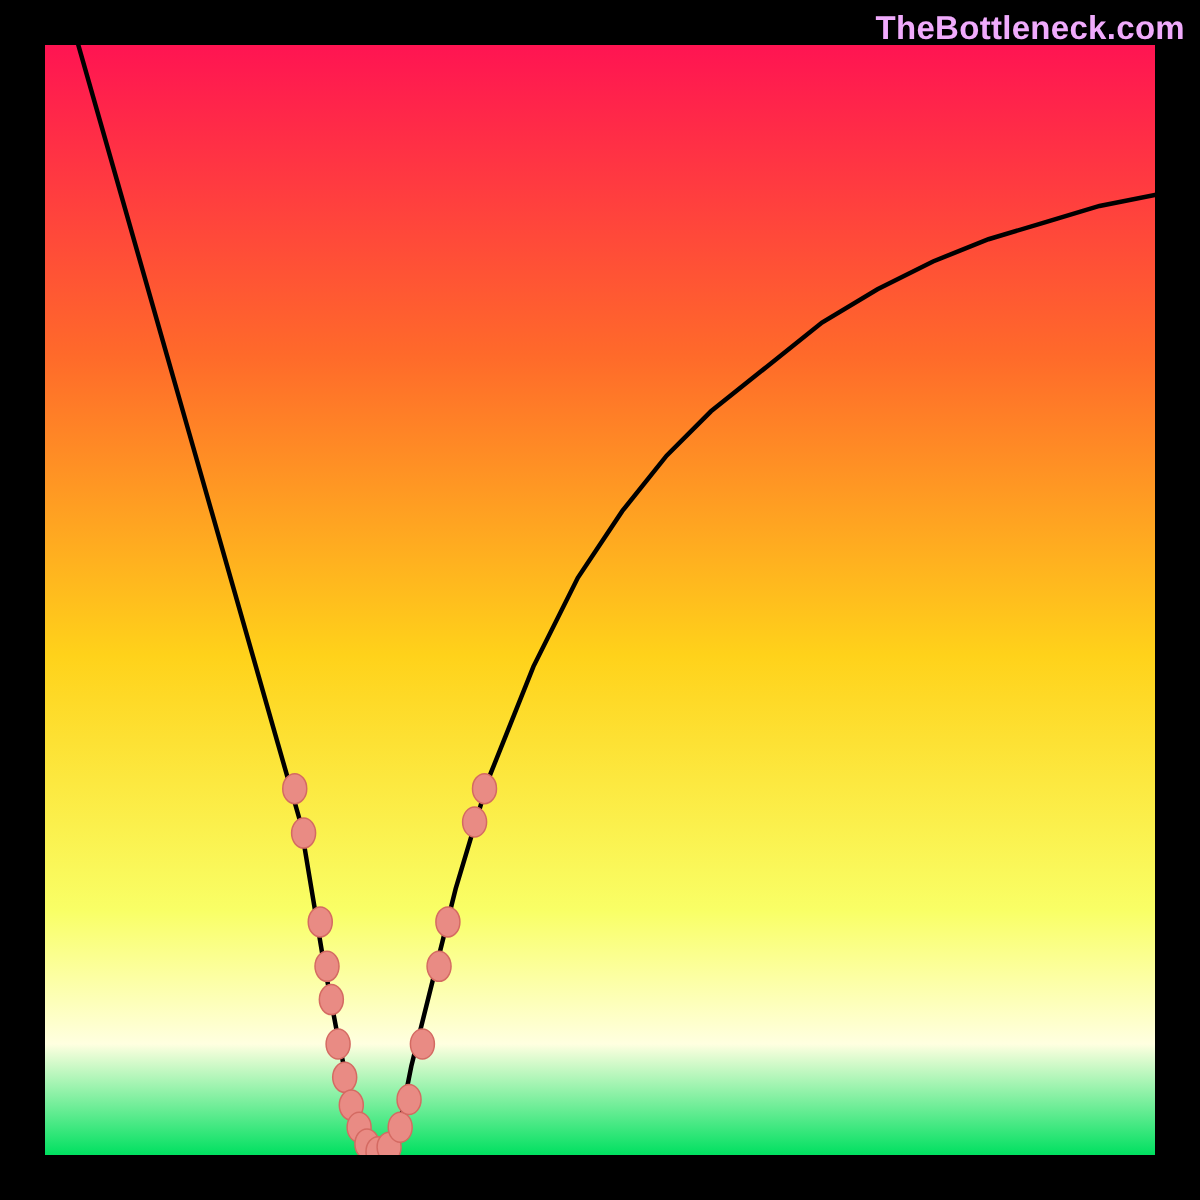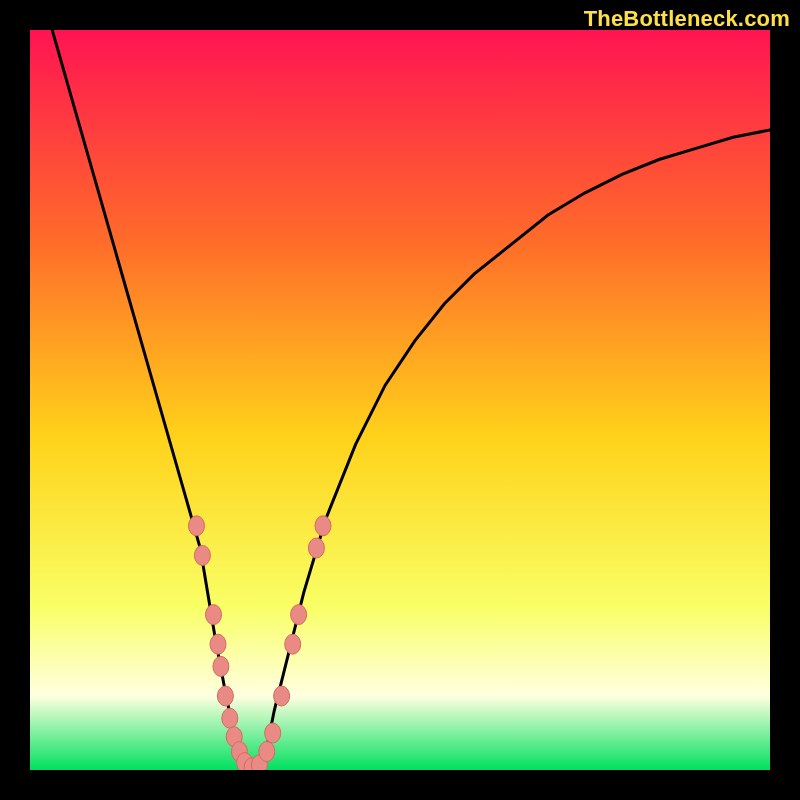--- a/index.html
+++ b/index.html
@@ -23,21 +23,21 @@
     position: absolute;
     left: 30px;
     top: 30px;
     width: 740px;
     height: 740px;
   }
   .watermark {
     position: absolute;
     top: 6px;
     right: 10px;
-    color: #fde047;
+    color: #f0abfc;
     font-size: 22px;
     font-weight: 600;
     letter-spacing: 0.2px;
     user-select: none;
   }
   svg { display: block; }
 </style>
 </head>
 <body>
 

